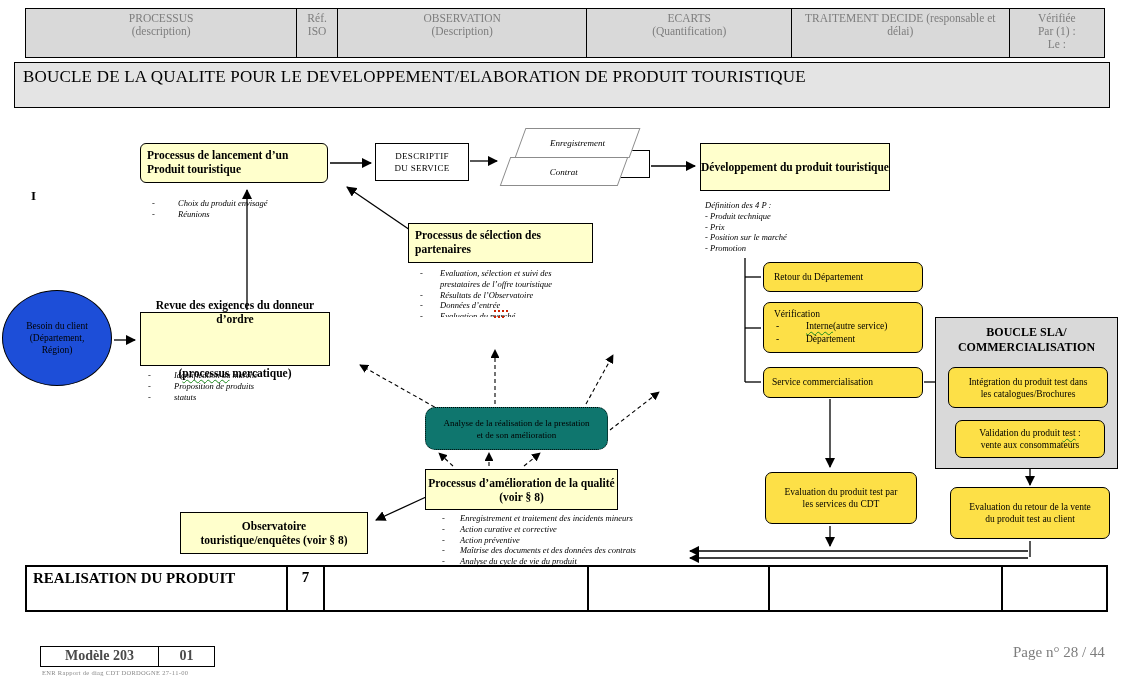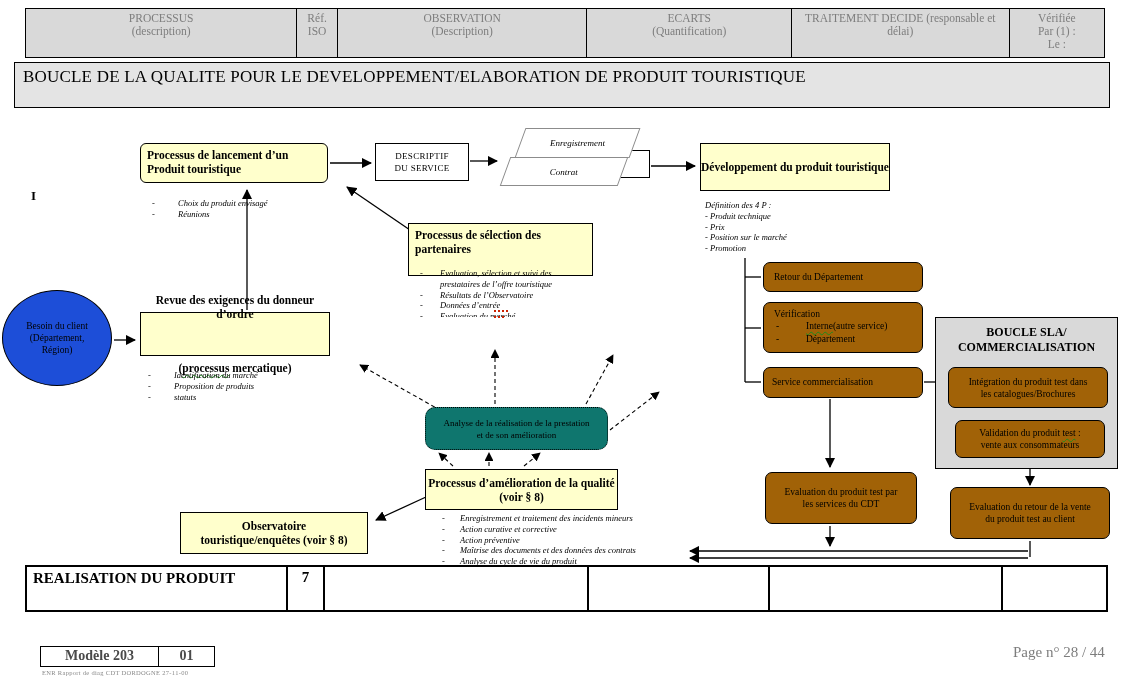--- a/index.html
+++ b/index.html
@@ -15,21 +15,21 @@
 
   
   .titlebar{background:#e4e4e4;border:1px solid #000;padding:3px 8px 0 8px;}
   .t1{font-style:italic;font-size:14.5px;line-height:19px;}
   .t2{font-size:17px;line-height:22px;letter-spacing:0.2px;}
 
   
   .ybox{background:#ffffcc;border:1.5px solid #000;font-weight:bold;font-size:11.5px;
         line-height:14px;}
   .wbox{background:#fff;border:1px solid #000;}
-  .rbox{background:#a16207;border:1.2px solid #000;border-radius:7px;font-size:9.5px;
+  .rbox{background:#fde047;border:1.2px solid #000;border-radius:7px;font-size:9.5px;
         line-height:12px;}
   .center{display:flex;flex-direction:column;justify-content:center;text-align:center;}
   .notes{font-style:italic;font-size:8.5px;line-height:10.8px;}
   .bullet{display:flex;font-style:italic;font-size:8.5px;line-height:10.8px;}
   .dash{width:26px;padding-left:2px;flex:none;}
   .btext{flex:1;}
   .para{background:#fff;border:1.8px solid #8c8c8c;transform:skewX(-20deg);
         font-style:italic;font-size:9px;}
   .para > div{transform:skewX(20deg);}
   .sq-g{text-decoration:underline wavy #1d8a1d 1px;text-underline-offset:2px;}
@@ -162,21 +162,21 @@
 
   <div class="abs ybox center" style="left:700px;top:143px;width:190px;height:48px;">Développement du produit touristique</div>
   <div class="abs notes" style="left:705px;top:200px;width:170px;">
     <div>Définition des 4 P :</div>
     <div>- Produit technique</div>
     <div>- Prix</div>
     <div>- Position sur le marché</div>
     <div>- Promotion</div>
   </div>
 
-  <div class="abs ybox" style="left:408px;top:223px;width:185px;height:53px;padding:4px 6px;">Processus de sélection des partenaires</div>
+  <div class="abs ybox" style="left:408px;top:223px;width:185px;height:40px;padding:4px 6px;">Processus de sélection des partenaires</div>
   <div class="abs" style="left:418px;top:268px;width:175px;">
     <div class="bullet">
         <span class="dash" style="width:20px">-</span>
       <span class="btext">Evaluation, sélection et suivi des prestataires de l’offre touristique</span>
       </div>
     <div class="bullet">
         <span class="dash" style="width:20px">-</span>
       <span class="btext">Résultats de l’Observatoire</span>
       </div>
     <div class="bullet">
@@ -190,21 +190,21 @@
   </div>
   <div class="abs reddots" style="left:494px;top:310px;width:14px;"></div>
   <div class="abs reddots" style="left:494px;top:316px;width:10px;"></div>
 
   <div class="abs ellipse center" style="left:2px;top:290px;width:110px;height:96px;">
     <div>Besoin du client</div>
     <div>(Département,</div>
     <div>Région)</div>
   </div>
 
-  <div class="abs ybox center" style="left:140px;top:312px;width:190px;height:44px;gap:40px;">
+  <div class="abs ybox center" style="left:140px;top:312px;width:190px;height:54px;gap:40px;">
     <div>Revue des exigences du donneur d’ordre</div>
     <div><span>(</span><span class="sq-g">processus</span><span> mercatique)</span></div>
   </div>
   <div class="abs" style="left:146px;top:370px;width:190px;">
     <div class="bullet">
         <span class="dash">-</span>
       <span class="btext">Identification du marché</span>
       </div>
     <div class="bullet">
         <span class="dash">-</span>

